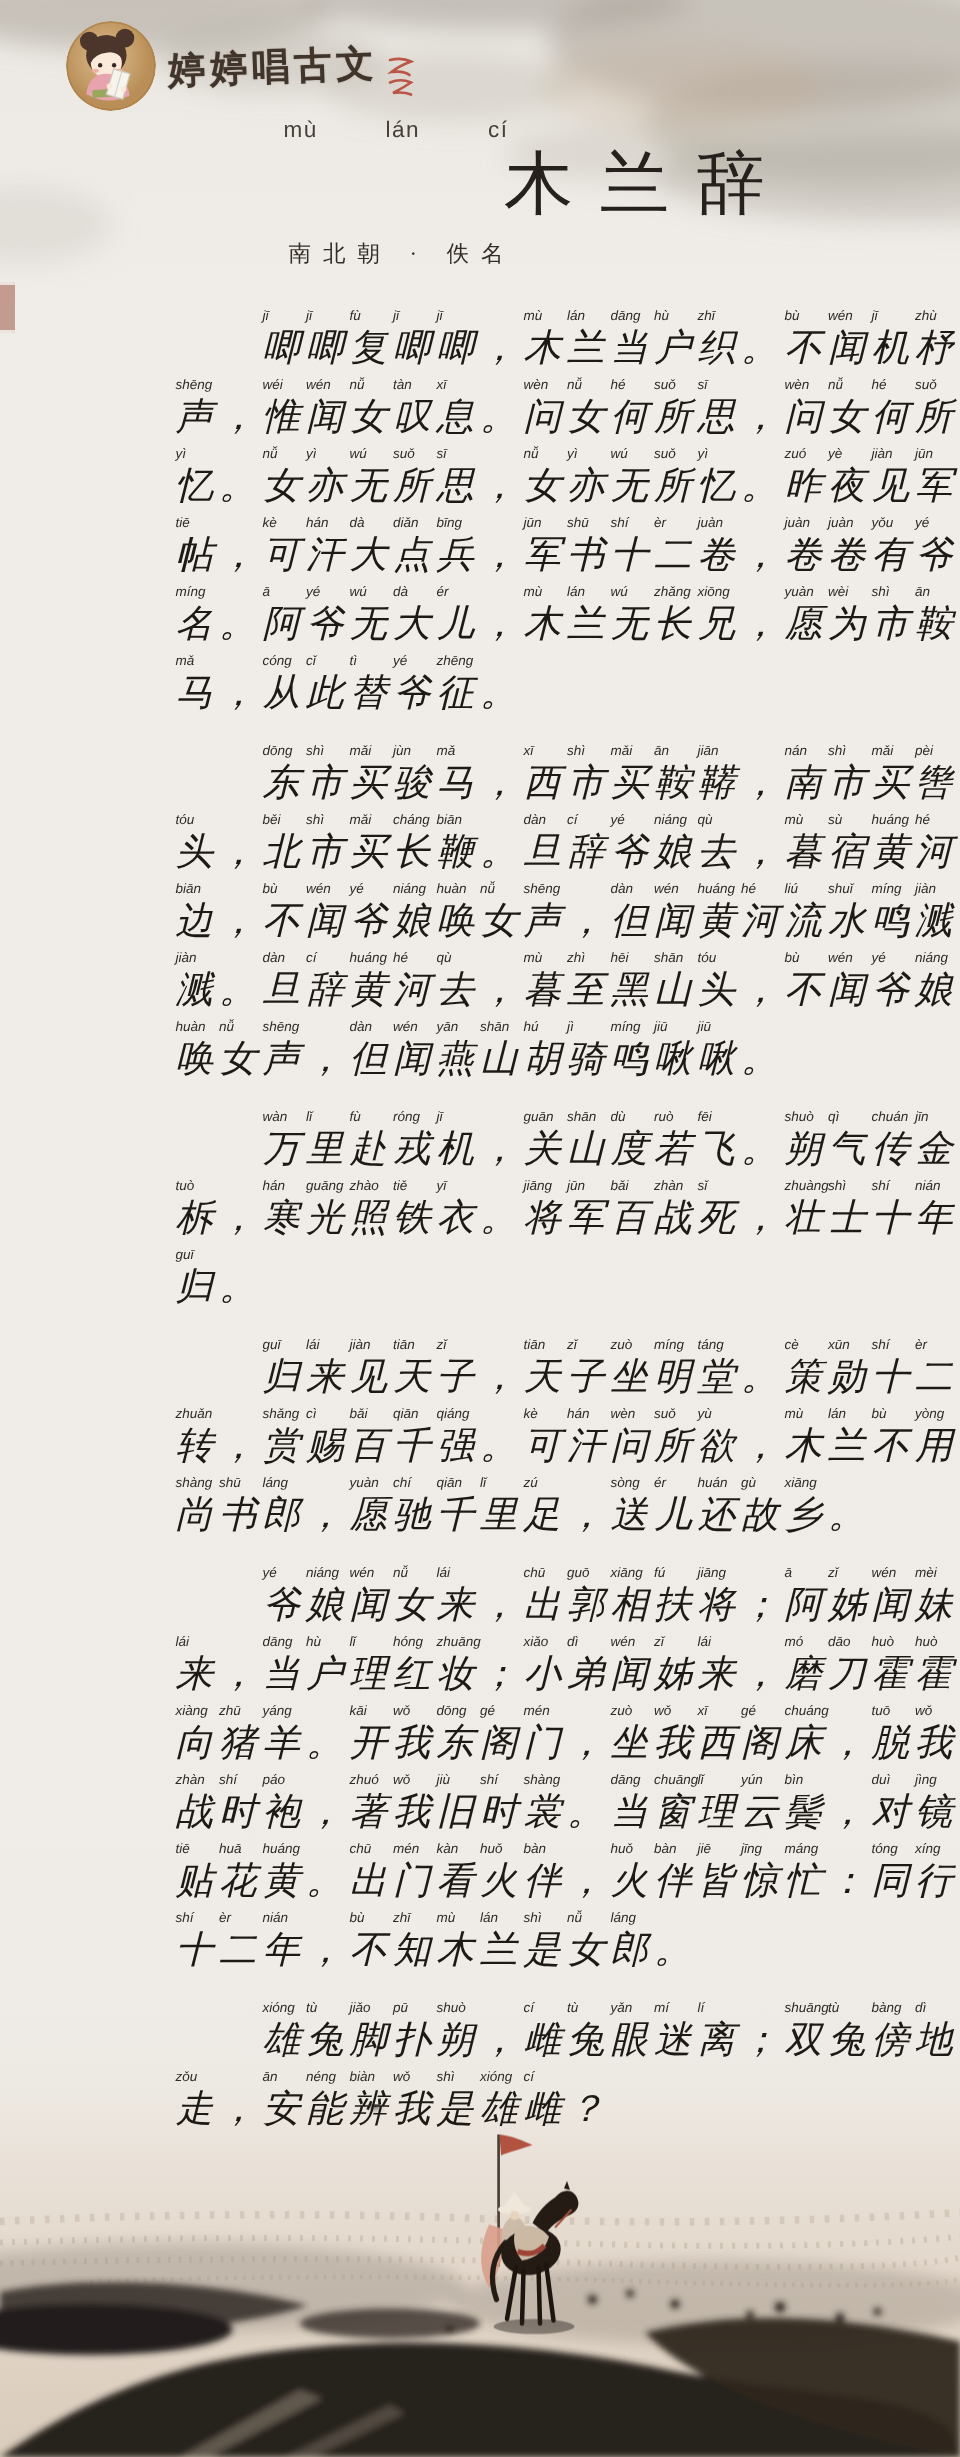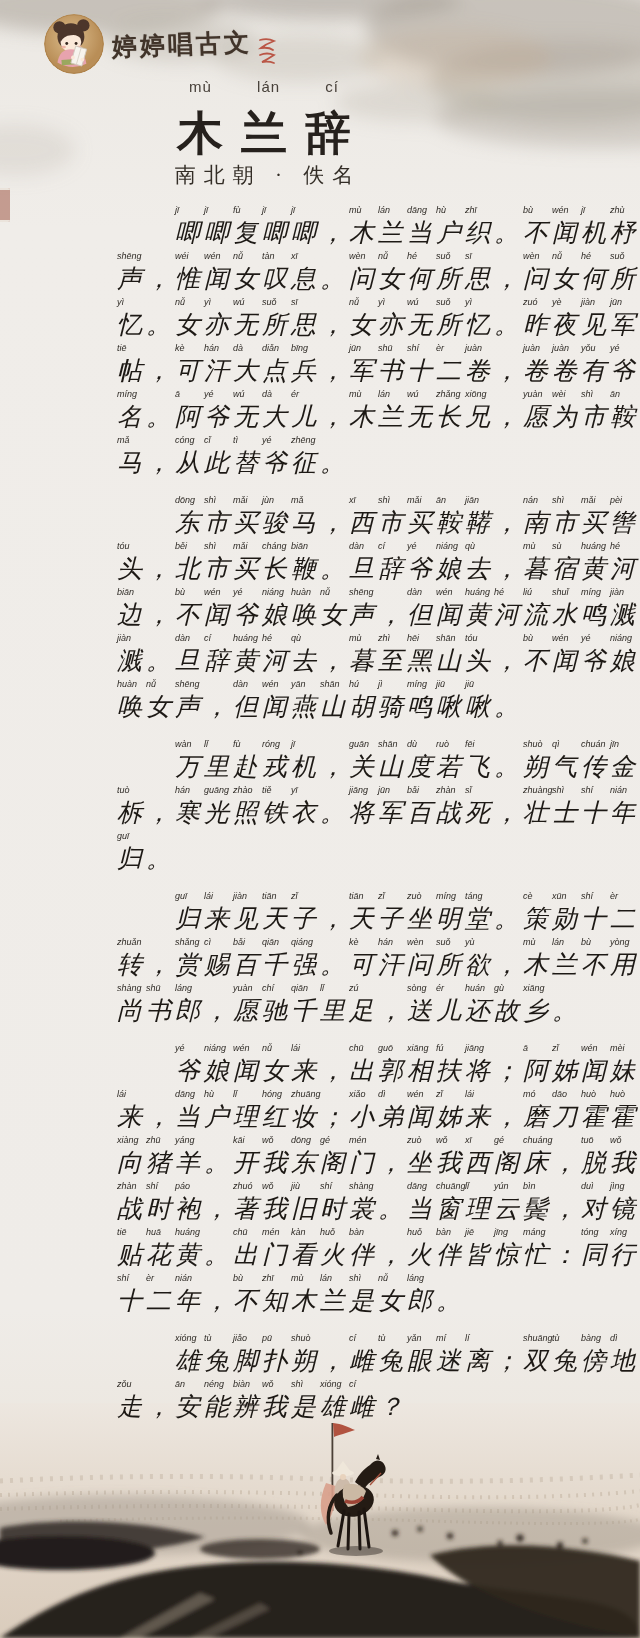--- a/index.html
+++ b/index.html
@@ -19,23 +19,23 @@
 
   
   .edge-seal{position:absolute;left:-3px;top:188px;width:13px;height:34px;
              background:#a05a48;opacity:.55;border-radius:2px;
              box-shadow:inset 0 10px 0 -8px #e8dcd2, inset 0 -12px 0 -10px #e8dcd2;}
 
   
   .title-block{position:absolute;top:78px;left:0;width:528px;text-align:center;}
   .title-pinyin{font-family:"Liberation Sans",sans-serif;font-size:15px;color:#474039;
                 word-spacing:40px;letter-spacing:1px;}
-  .title-main{margin-top:13px;font-size:46px;font-weight:bold;color:#26211d;
-              letter-spacing:18px;text-indent:18px;line-height:1.15;}
-  .title-author{font-size:21px;color:#332d26;letter-spacing:8px;text-indent:8px;}
+  .title-main{margin-top:2px;font-size:46px;font-weight:normal;color:#26211d;
+              letter-spacing:18px;text-indent:18px;line-height:1.15;text-align:right;}
+  .title-author{margin-top:10px;font-size:15px;color:#332d26;letter-spacing:8px;text-indent:8px;}
 
   
   .poem{position:absolute;top:204px;left:59px;width:522px;z-index:3;font-style:italic;}
   .para{text-indent:58px;margin:0 0 14px 0;font-size:0;line-height:0;}
   .cell{display:inline-block;width:29px;height:46px;vertical-align:top;text-align:center;}
   .py{display:block;height:13px;line-height:13px;font-size:9px;
       font-family:"Liberation Sans","DejaVu Sans",sans-serif;color:#2e2a25;white-space:nowrap;}
   .zi{display:block;height:33px;line-height:31px;font-size:25px;color:#1d1915;}
 </style>
 </head>

